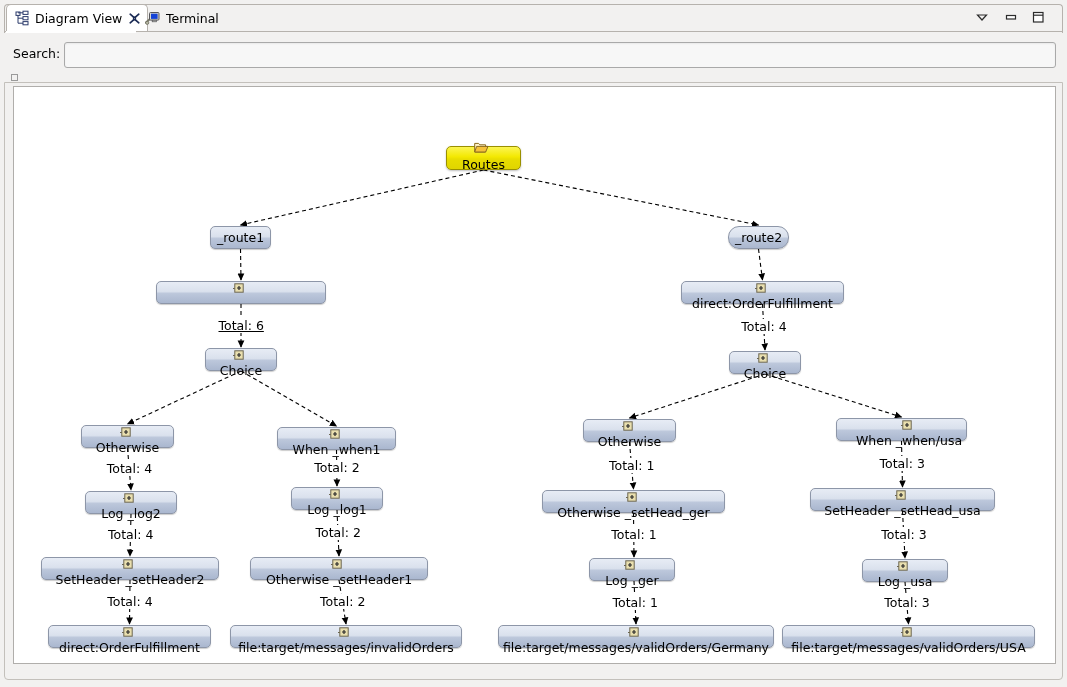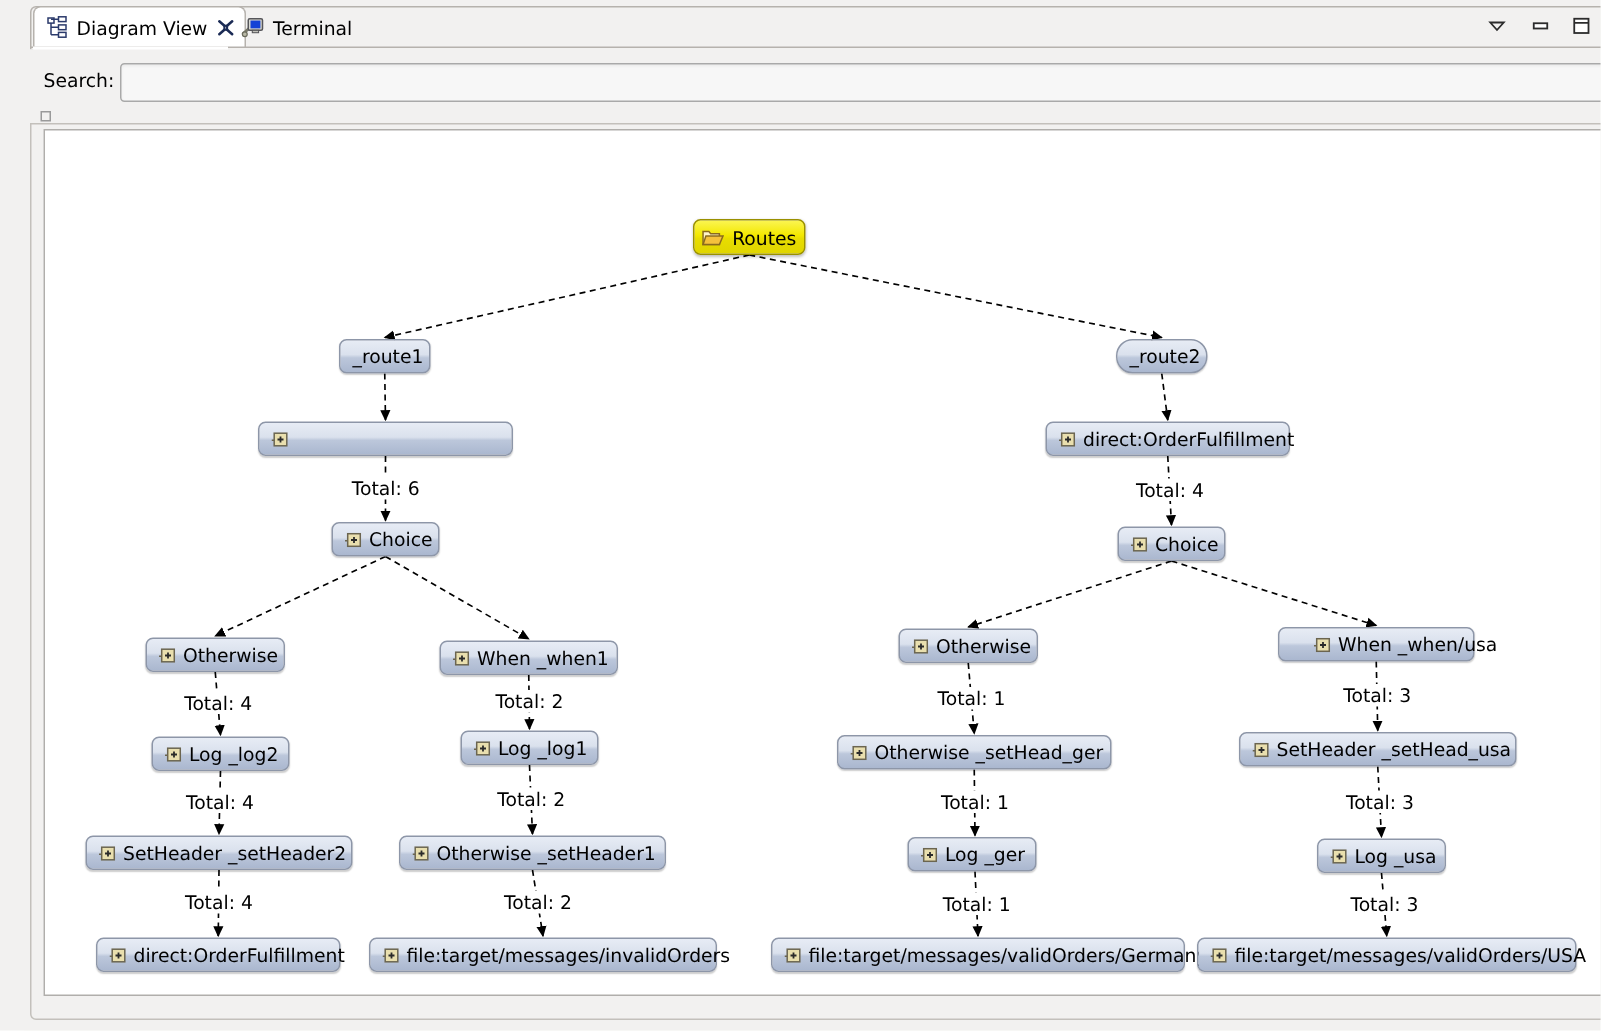--- a/index.html
+++ b/index.html
@@ -5,21 +5,21 @@
 <style>
   html,body{margin:0;padding:0;}
   body{
     width:1067px;height:687px;
     background:#f2f1f0;
     font-family:"DejaVu Sans","Liberation Sans",sans-serif;
     font-size:12px;color:#000;
     overflow:hidden;
   }
   
-  #app{position:relative;width:978px;height:687px;background:#f2f1f0;margin-left:16px;}
+  #app{position:relative;width:978px;height:687px;background:#f2f1f0;}
 
   
   #tabbar{position:absolute;left:0;top:0;width:1067px;height:33px;}
   #tabbar-bg{position:absolute;left:4px;top:4px;right:4px;height:28px;
     background:#f2f1f0;border:1px solid #b6b2ad;border-bottom:none;
     border-radius:4px 4px 0 0;}
   .tab{position:absolute;top:5px;height:26px;display:flex;align-items:center;
        padding:0 7px;box-sizing:border-box;cursor:default;}
   .tab.active{background:#ffffff;border:1px solid #b6b2ad;border-bottom:1px solid #fff;
        border-radius:5px 5px 0 0;top:4px;height:28px;}
@@ -54,21 +54,21 @@
   #canvas{position:absolute;left:13px;top:86px;width:1043px;height:578px;
     background:#ffffff;border:1px solid #b0aeab;box-sizing:border-box;overflow:hidden;}
   #edges{position:absolute;left:0;top:0;width:1041px;height:576px;}
 
   
   .node{position:absolute;display:flex;align-items:center;box-sizing:border-box;
     height:23px;padding:0 8px;white-space:nowrap;
     border:1px solid #8d96a8;border-radius:5px;
     background:linear-gradient(to bottom,#e7ecf5 0%,#dae1ed 45%,#bcc7db 55%,#aab7cf 100%);
     box-shadow:0 1px 1px rgba(0,0,0,.20);
-    font-size:12.5px;color:#000;cursor:default;z-index:5;}
+    font-size:12.5px;color:#000;cursor:default;z-index:5;flex-direction:column;}
   .node .label{line-height:21px;}
   .node .expander{width:11px;height:11px;margin-right:5px;flex:0 0 auto;display:block;}
   .node.root{background:linear-gradient(to bottom,#fbf552 0%,#f3e800 45%,#e8dd00 55%,#e0d500 100%);
     border:1px solid #9a9000;height:24px;box-shadow:0 1px 2px rgba(0,0,0,.25);}
   .node.root .label{font-weight:normal;}
   .node .foldericon{width:15px;height:13px;margin-right:5px;flex:0 0 auto;display:block;}
 
   
   .elabel{position:absolute;font-size:12.5px;color:#000;white-space:nowrap;
     background:#fff;padding:0 2px;z-index:4;cursor:default;}
@@ -347,21 +347,21 @@
         <div class="node" style="left: 768px; top: 538px; width: 253px;">
           <span class="expander"><svg width="11" height="11" viewBox="0 0 11 11">
               <path d="M0 5.5 L2 5.5" stroke="#6b6550" stroke-width="1"></path>
               <rect x="1.8" y="0.8" width="8.4" height="8.4" fill="#e9dfae" stroke="#6b6550" stroke-width="1"></rect>
               <path d="M6 3 L6 7 M4 5 L8 5" stroke="#2a2a2a" stroke-width="1.2"></path>
             </svg></span>
           <span class="label">file:target/messages/validOrders/USA</span>
         </div>
       </div>
     <div id="elabels">
-        <div class="elabel" style="left: 202.5px; top: 230.5px;">Total: 6</div>
+        <div class="elabel" style="left: 202.5px; top: 230.5px; text-decoration: underline;">Total: 6</div>
         <div class="elabel" style="left: 725.25px; top: 232px;">Total: 4</div>
         <div class="elabel" style="left: 90.75px; top: 374px;">Total: 4</div>
         <div class="elabel" style="left: 298.25px; top: 373px;">Total: 2</div>
         <div class="elabel" style="left: 593px; top: 370.5px;">Total: 1</div>
         <div class="elabel" style="left: 863.5px; top: 369px;">Total: 3</div>
         <div class="elabel" style="left: 92px; top: 440px;">Total: 4</div>
         <div class="elabel" style="left: 299.5px; top: 438px;">Total: 2</div>
         <div class="elabel" style="left: 595.25px; top: 440px;">Total: 1</div>
         <div class="elabel" style="left: 865.25px; top: 439.5px;">Total: 3</div>
         <div class="elabel" style="left: 91.25px; top: 507px;">Total: 4</div>

